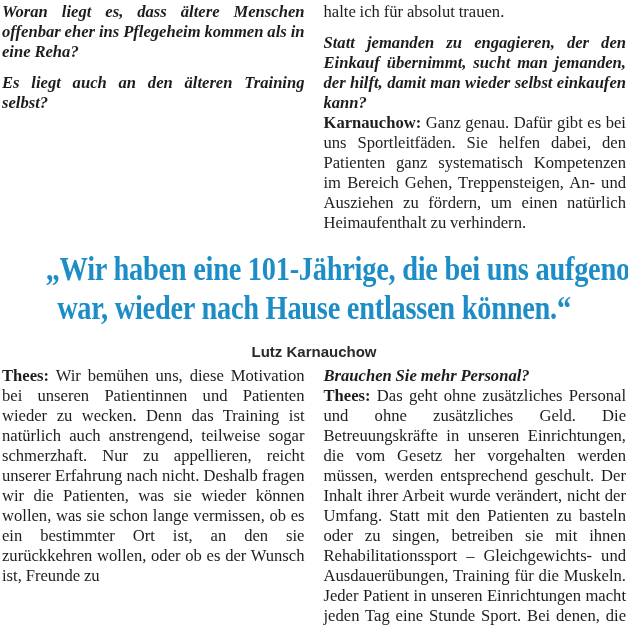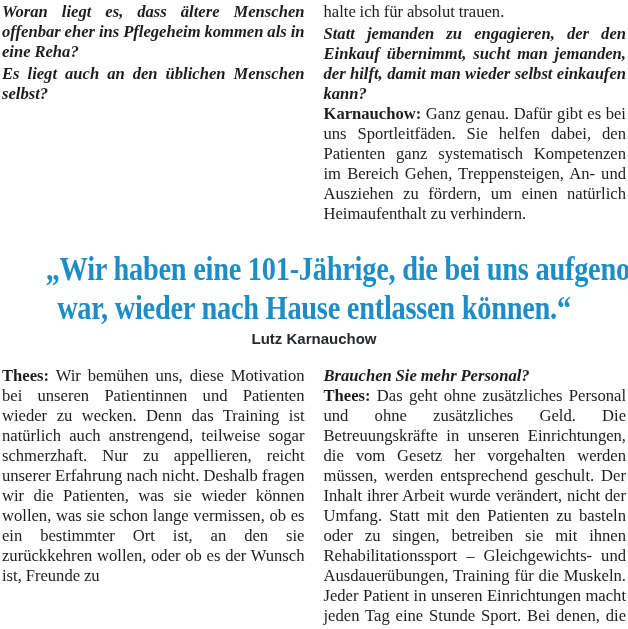--- a/index.html
+++ b/index.html
@@ -35,21 +35,21 @@
     line-height: 20px;
     text-align: justify;
     hyphens: auto;
     -webkit-hyphens: auto;
     word-spacing: -0.3px;
   }
   .col p { margin: 0; }
   p.question {
     font-weight: bold;
     font-style: italic;
-    margin-top: 2px;
+    margin-top: 11px;
   }
   p.question:first-child { margin-top: 0; }
   .speaker { font-weight: bold; }
   .top-section {
     height: 234px;
     overflow: hidden;
   }
   .quote-section {
     height: 130px;
     padding-top: 14px;
@@ -62,40 +62,40 @@
     font-weight: 700;
     font-size: 33px;
     line-height: 39px;
     color: var(--quote_color);
     white-space: nowrap;
     transform: scaleX(0.86);
     transform-origin: 50% 50%;
     letter-spacing: -0.3px;
   }
   .attribution {
-    margin-top: 2px;
+    margin-top: 15px;
     font-family: "Liberation Sans", sans-serif;
     font-weight: 700;
     font-size: 15px;
     color: var(--attribution_color);
   }
   .bottom-section {
     height: 265px;
     overflow: hidden;
   }
 </style>
 </head>
 <body>
 
 <div class="page" lang="de">
 
   <section class="cols top-section">
     <div class="col">
       <p class="question">Woran liegt es, dass ältere Menschen offenbar eher ins Pflegeheim kommen als in eine Reha?</p>
-      <p class="question">Es liegt auch an den üblichen Menschen selbst?</p>
+      <p class="question">Es liegt auch an den älteren Training selbst?</p>
 
     </div>
     <div class="col">
       <p class="continuation">halte ich für absolut trauen.</p>
       <p class="question">Statt jemanden zu engagieren, der den Einkauf übernimmt, sucht man jemanden, der hilft, damit man wieder selbst einkaufen kann?</p>
       <p class="answer"><span class="speaker">Karnauchow:</span> <span>Ganz genau. Dafür gibt es bei uns Sportleitfäden. Sie helfen dabei, den Patienten ganz systematisch Kompetenzen im Bereich Gehen, Treppensteigen, An- und Ausziehen zu fördern, um einen natürlich Heimaufenthalt zu verhindern.</span></p>
     </div>
   </section>
 
   <section class="quote-section">

